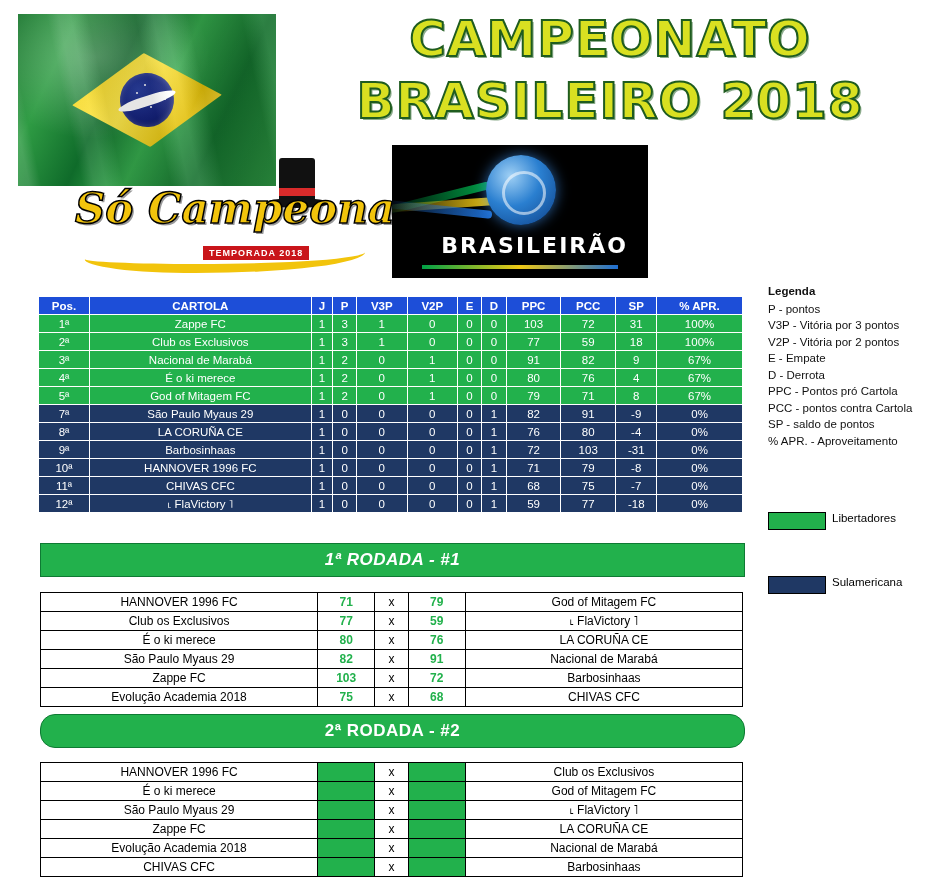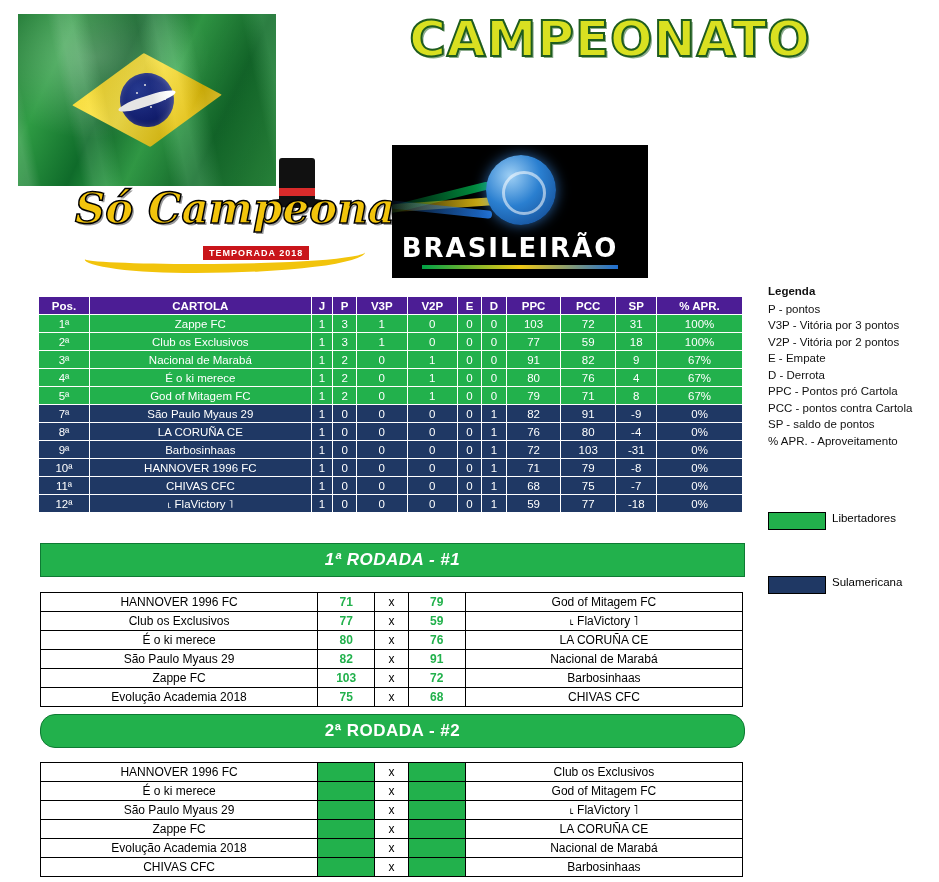--- a/index.html
+++ b/index.html
@@ -202,24 +202,24 @@
     transform-origin: right center;
   }
   .logo-br .tail.g { background: linear-gradient(90deg, rgba(0,160,70,0) 0%, #00a046 100%); }
   .logo-br .tail.y { background: linear-gradient(90deg, rgba(240,200,20,0) 0%, #f0c814 100%); }
   .logo-br .tail.b { background: linear-gradient(90deg, rgba(30,110,210,0) 0%, #1e6ed2 100%); }
   .logo-br .br-text {
     position: absolute;
     left: 0;
     top: 88px;
     width: 236px;
-    text-align: center;
+    text-align: right;
     font-family: "DejaVu Sans", sans-serif;
     font-weight: bold;
-    font-size: 26px;
+    font-size: 22px;
     letter-spacing: 2px;
     color: #fff;
   }
   .logo-br .br-line {
     position: absolute;
     left: 30px;
     top: 120px;
     width: 196px;
     height: 4px;
     background: linear-gradient(90deg, #00a046 0%, #f0c814 50%, #1e6ed2 100%);
@@ -267,21 +267,21 @@
   table { border-collapse: collapse; }
 
   .standings {
     position: absolute;
     left: 38px;
     top: 296px;
     width: 705px;
     font-size: 11.5px;
   }
   .standings th {
-    background: #4c1d95;
+    background: #1d4ed8;
     color: #ffffff;
     font-weight: bold;
     font-size: 11.5px;
     height: 17px;
     border: 1px solid #ffffff;
     text-align: center;
     padding: 0 2px;
   }
   .standings td {
     border: 1px solid #ffffff;
@@ -354,20 +354,21 @@
   <div class="band"></div>
   <div class="star" style="left:118px; top:78px;"></div>
   <div class="star" style="left:132px; top:92px;"></div>
   <div class="star" style="left:146px; top:84px;"></div>
   <div class="star" style="left:126px; top:70px;"></div>
   <div class="shine"></div>
 </div>
 
 <div class="title-main">
   <div>CAMPEONATO</div>
+  <div>BRASILEIRO 2018</div>
 </div>
 
 <div class="logo-sc">
   <div class="hat">
     <div class="crown"></div>
     <div class="ribbon"></div>
     <div class="brim"></div>
   </div>
   <div class="sc-text">Só Campeonatos</div>
   <div class="swoosh"></div>

